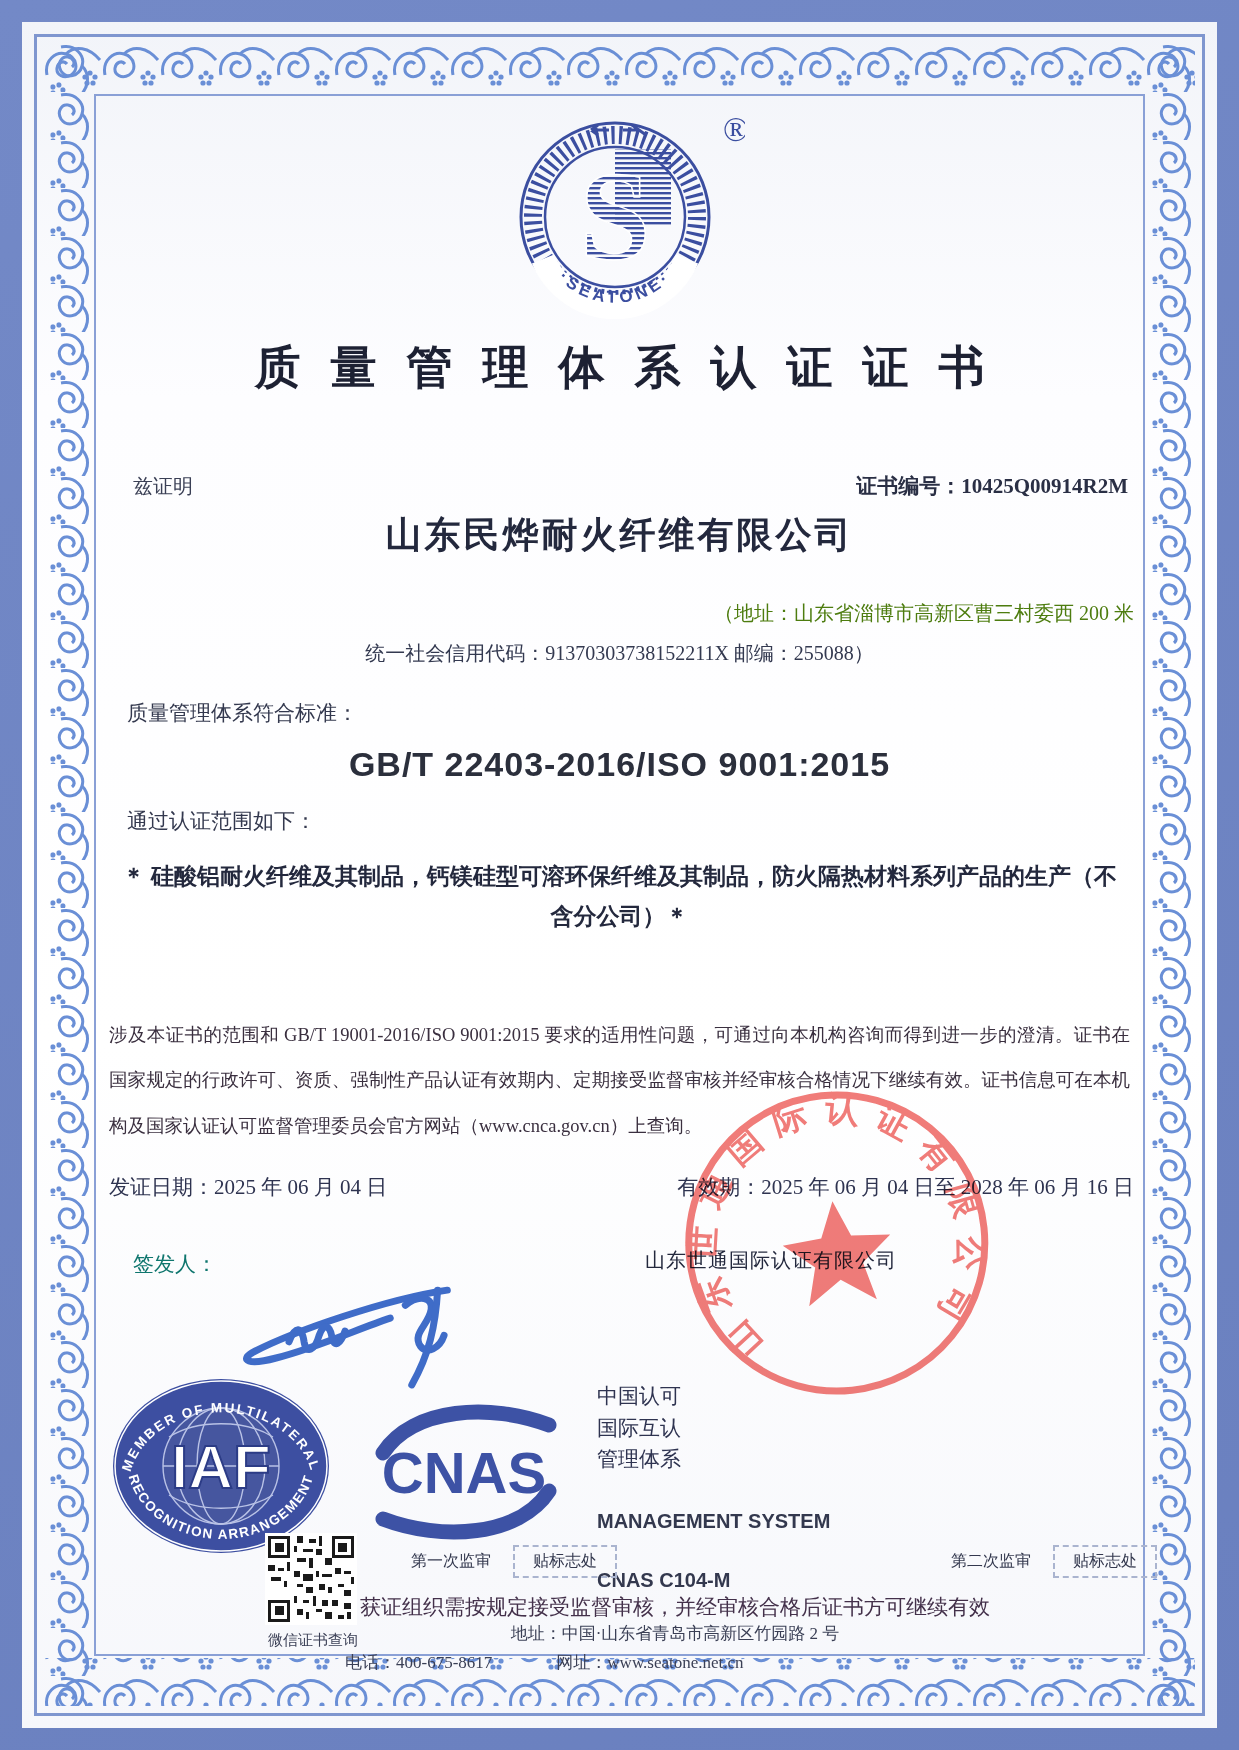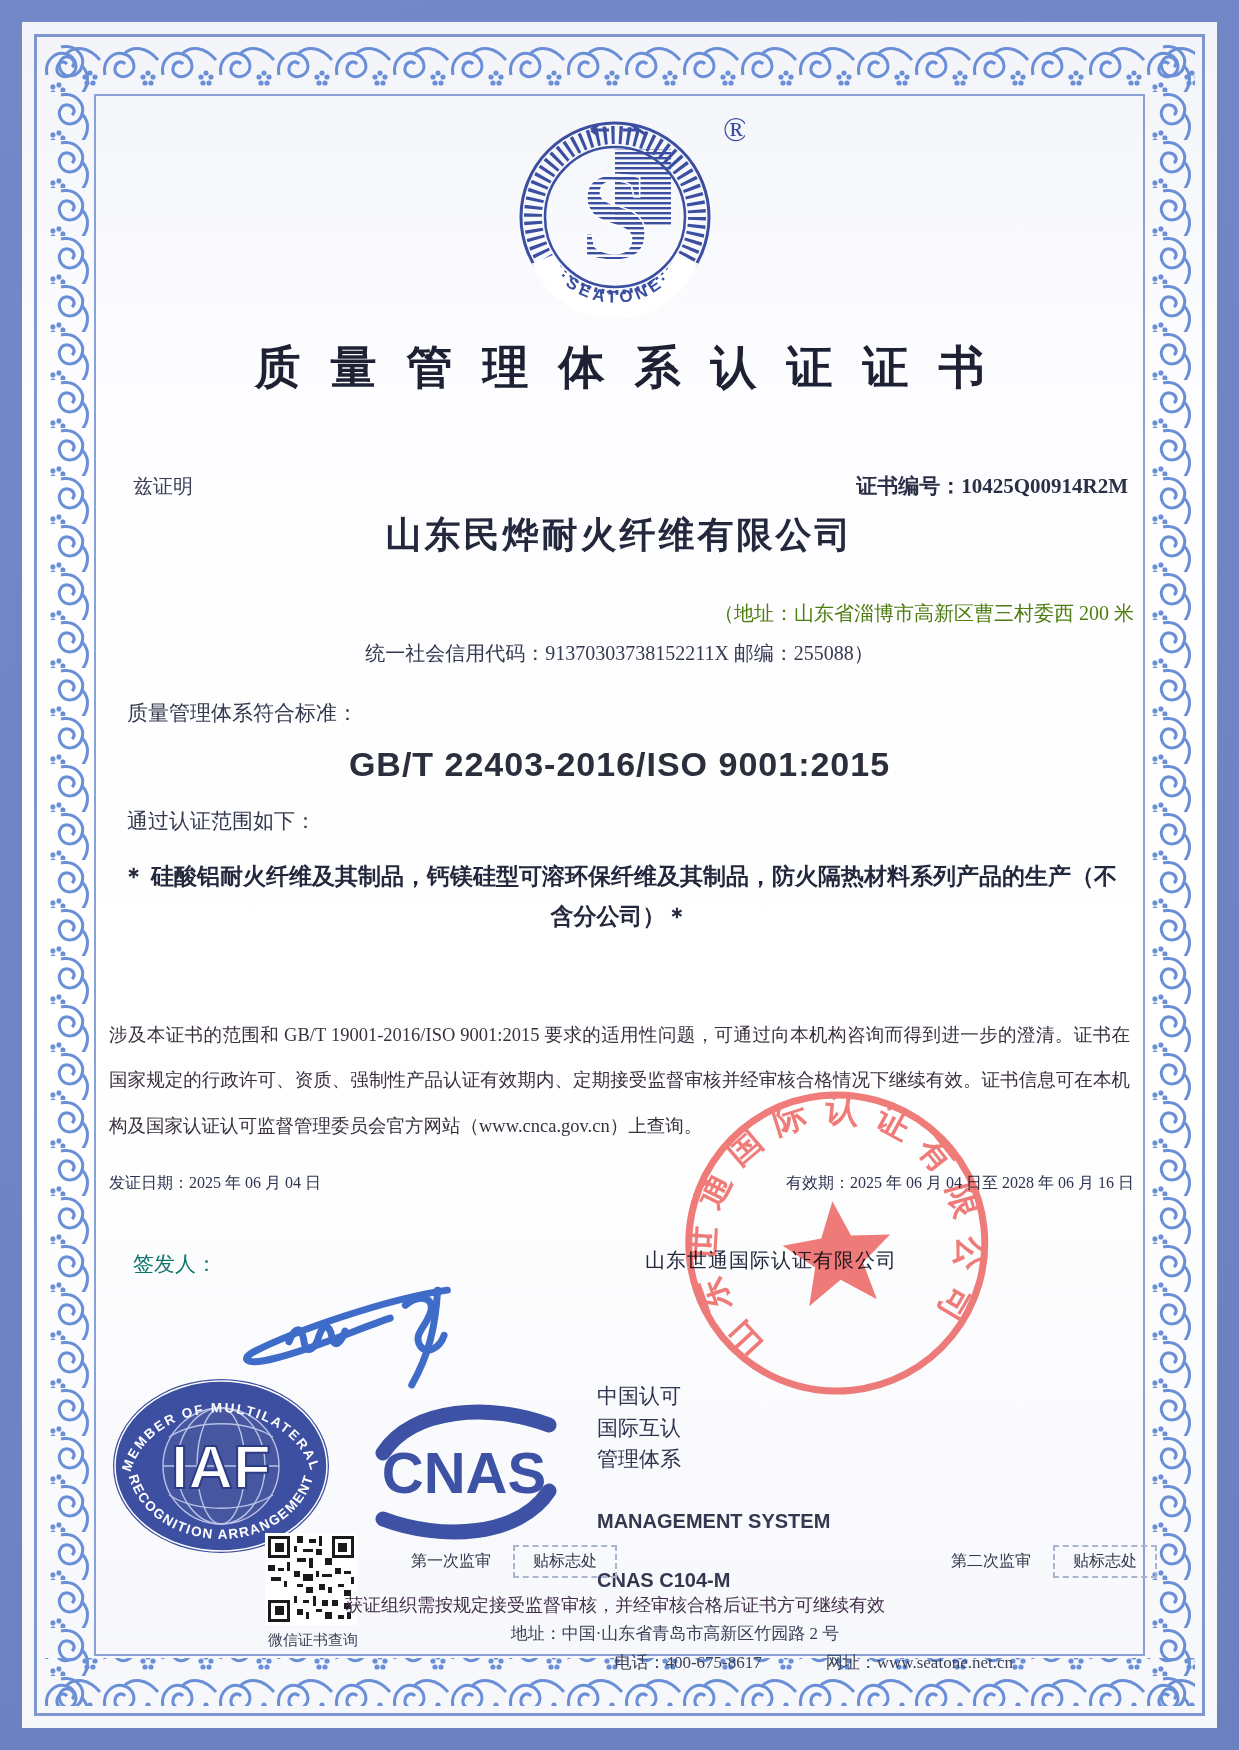--- a/index.html
+++ b/index.html
@@ -17,39 +17,39 @@
   .certify{left:28px;top:378px;font-size:20px;color:#3a3f55;}
   .company{left:0;right:0;top:416px;font-size:36px;font-weight:bold;color:#23283d;text-align:center;letter-spacing:3px;}
   .addr1{left:0;right:0;top:505px;font-size:20px;text-align:right;color:#4d7c0f;}
   .addr2{left:0;right:0;top:545px;font-size:20px;text-align:center;color:#333950;}
   .stdlabel{left:22px;top:604px;font-size:21px;color:#33384e;}
   .standard{left:0;right:0;top:650px;font-size:34px;font-weight:600;text-align:center;color:#2b2f3c;
             font-family:"Liberation Sans",sans-serif;letter-spacing:1px;}
   .scopelabel{left:22px;top:712px;font-size:21px;color:#33384e;}
   .scope{left:8px;right:8px;top:762px;font-size:23px;font-weight:bold;text-align:center;line-height:1.75;color:#23283d;}
   .legal{left:4px;right:4px;top:918px;font-size:18.5px;line-height:2.45;text-align:justify;color:#3a2f3f;}
-  .daterow{left:4px;right:0;top:1078px;display:flex;justify-content:space-between;font-size:16px;color:#2e3350;}
+  .daterow{left:4px;right:0;top:1078px;display:flex;justify-content:space-between;font-size:21px;color:#2e3350;}
   .signer{left:28px;top:1155px;font-size:21px;color:#0f766e;}
   .issuer{left:540px;top:1152px;font-size:20px;color:#23283d;letter-spacing:1px;}
   .sig{left:120px;top:1165px;}
   .seal{left:562px;top:978px;mix-blend-mode:multiply;opacity:.88;transform:rotate(-6deg);}
   .iaf{left:4px;top:1280px;}
   .cnas{left:256px;top:1300px;}
   .accred{left:492px;top:1286px;}
   .accred .cn{font-size:21px;line-height:1.5;color:#2e3350;font-weight:500;}
   .accred .en{font-size:20px;line-height:1.35;font-weight:bold;color:#33384e;font-family:"Liberation Sans",sans-serif;margin-top:32px;}
   .qr{left:160px;top:1438px;}
   .qrcap{left:138px;top:1536px;width:140px;text-align:center;font-size:15px;color:#3a3f55;}
   .auditrow{left:292px;top:1450px;width:760px;display:flex;align-items:center;}
   .auditlabel{font-size:16px;color:#33384e;margin-left:14px;}
   .sticker{font-size:16px;color:#33384e;border:2px dashed #aab4cf;padding:4px 18px;margin-left:22px;}
   .gap{flex:1;}
-  .note{left:240px;top:1498px;width:660px;text-align:left;font-size:18px;color:#43304a;}
+  .note{left:240px;top:1498px;width:660px;text-align:center;font-size:21px;color:#43304a;}
   .orgaddr{left:240px;top:1527px;width:660px;text-align:center;font-size:17px;color:#3a3f55;}
-  .contact{left:248px;top:1556px;width:660px;display:flex;justify-content:flex-end;gap:64px;font-size:17px;color:#3a3f55;}
+  .contact{left:240px;top:1556px;width:660px;display:flex;justify-content:flex-start;gap:64px;font-size:17px;color:#3a3f55;}
 </style>
 </head>
 <body>
 
 <div class="sheet"></div>
 <div class="line-outer"></div>
 
 <div class="band">
   <svg width="1151" height="1662">
     <defs>

